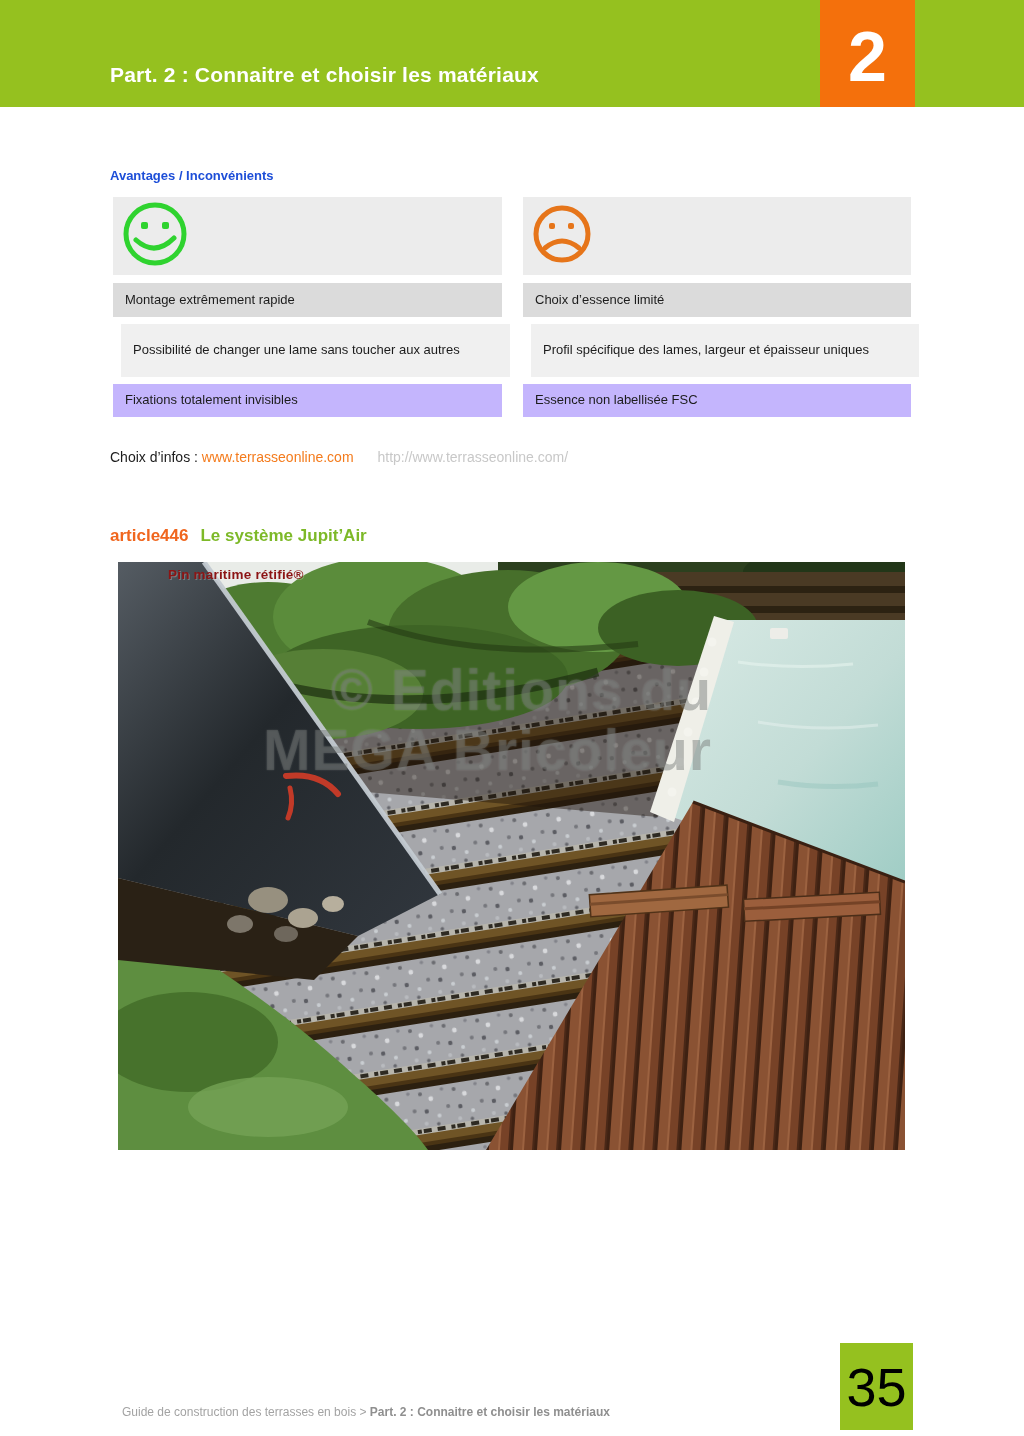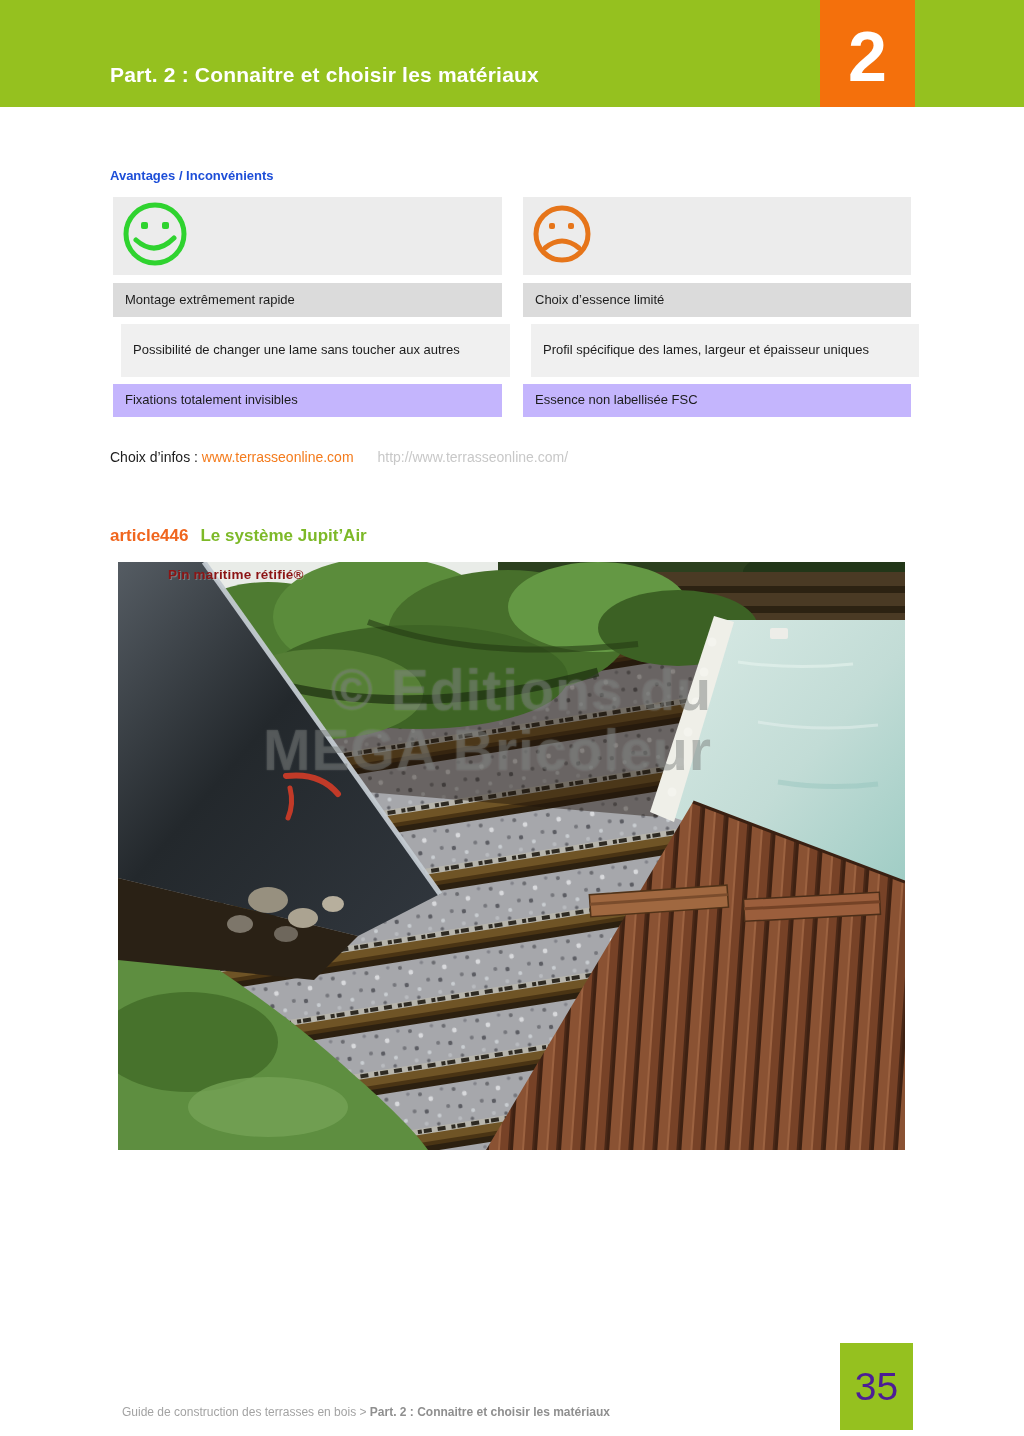--- a/index.html
+++ b/index.html
@@ -48,21 +48,21 @@
                  letter-spacing:.2px;text-shadow:1px 1px 0 rgba(255,255,255,.25);}
   .watermark{position:absolute;left:145px;top:98px;font-size:57px;font-weight:bold;line-height:1.06;
              letter-spacing:1px;color:rgba(100,106,102,0.42);text-shadow:0 0 2px rgba(255,255,255,.18);
              white-space:nowrap;}
 
   
   .footer-breadcrumb{position:absolute;left:122px;top:1405px;font-size:12px;color:#A3A3A3;}
   .footer-breadcrumb .crumb-bold{color:#8F8F8F;font-weight:bold;}
   .page-box{position:absolute;left:840px;top:1343px;width:73px;height:87px;background:#95C11F;
             display:flex;align-items:center;justify-content:center;}
-  .page-num{color:#4c1d95;font-size:39px;font-weight:400;line-height:1;}
+  .page-num{color:#000000;font-size:54px;font-weight:400;line-height:1;}
 </style>
 </head>
 <body>
 
 <div class="header">
   <div class="header-title">Part. 2 : Connaitre et choisir les matériaux</div>
 </div>
 <div class="chapter-box">
   <div class="chapter-num">2</div>
 </div>

